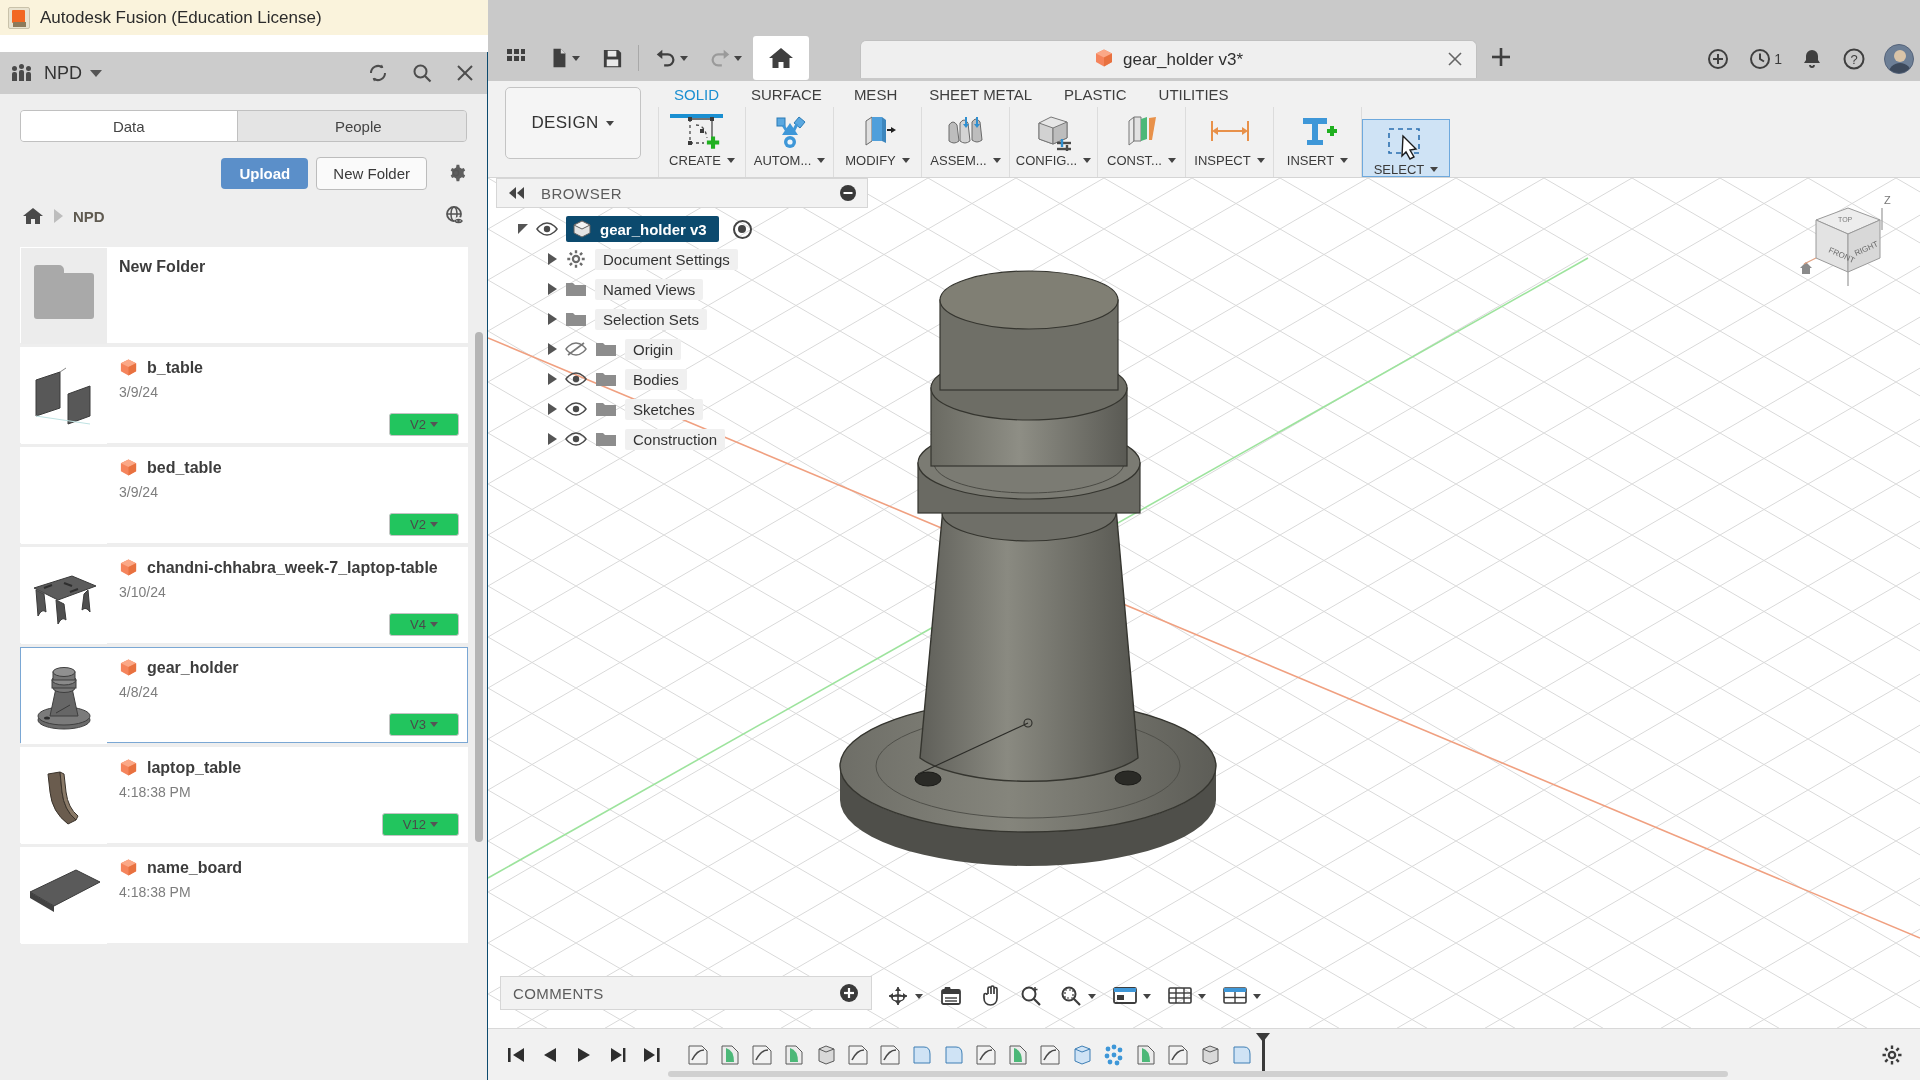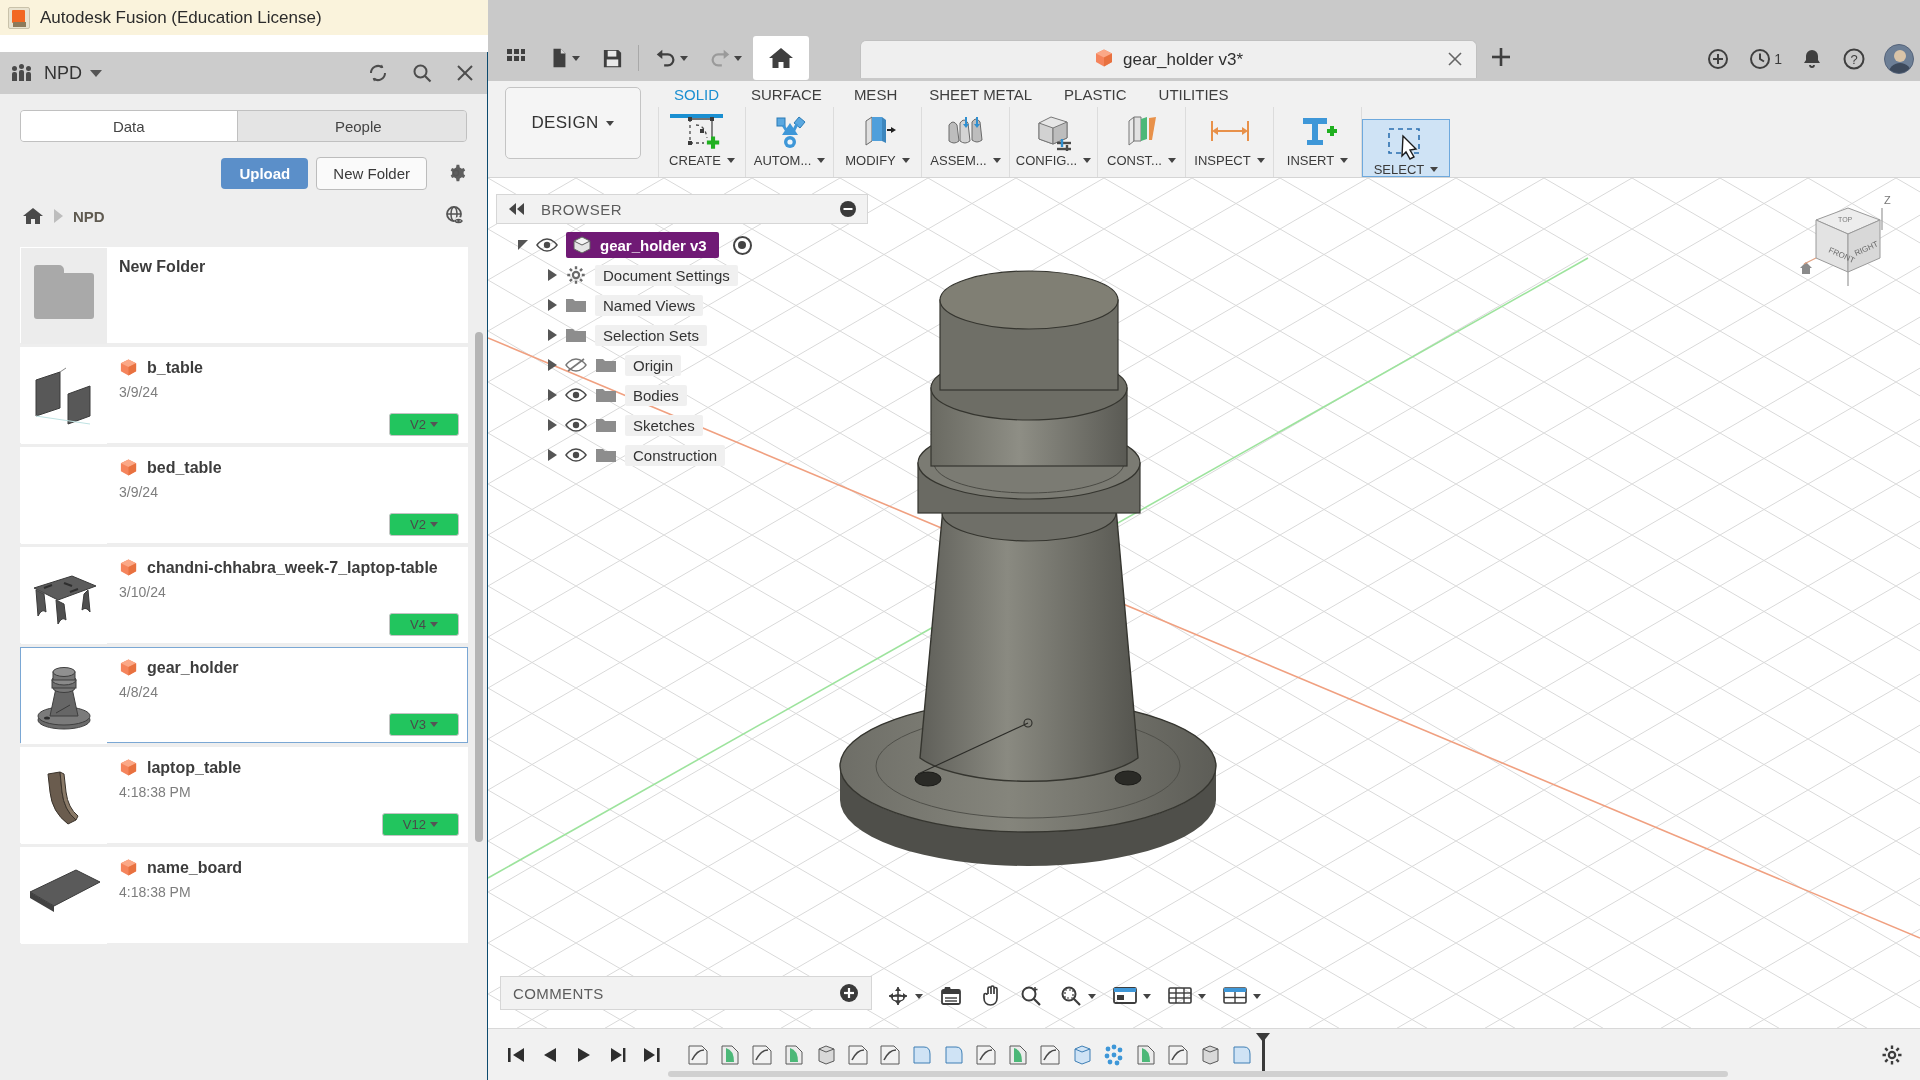--- a/index.html
+++ b/index.html
@@ -262,21 +262,21 @@
 
   
   .viewport {
     position: absolute; left: 0; top: 178px; width: 1432px; height: 850px;
     background: #ffffff; overflow: hidden;
   }
   .grid-svg { position: absolute; left: 0; top: 0; }
 
   
   .browser {
-    position: absolute; left: 8px; top: 16px; width: 372px; z-index: 5;
+    position: absolute; left: 8px; top: 0px; width: 372px; z-index: 5;
   }
   .browser-head {
     height: 30px; background: #f2f2f2; border: 1px solid #d6d6d6;
     display: flex; align-items: center; padding: 0 10px; gap: 14px;
   }
   .br-collapse { color: #444; display: flex; }
   .br-title { font-size: 15px; color: #5c5c5c; letter-spacing: .5px; }
   .br-minus { margin-left: auto; color: #3a3a3a; display: flex; }
   .tree { padding-top: 6px; }
   .tnode {
@@ -292,21 +292,21 @@
   .tri.open {
     border: none; width: 0; height: 0;
     border-left: 10px solid #555; border-bottom: 10px solid transparent;
     border-top: 0;
   }
   .eye { color: #4a4a4a; display: flex; width: 22px; justify-content: center; }
   .folder-ico { color: #8d8d8d; display: flex; }
   .gear-tree { color: #6b6b6b; display: flex; }
   .tlabel { background: #f0f0f0; padding: 2px 8px; border-radius: 2px; }
   .root-chip {
-    background: #701a75; color: #ffffff; font-weight: bold;
+    background: #0c4a6e; color: #ffffff; font-weight: bold;
     padding: 3px 12px 3px 6px; border-radius: 2px;
     display: flex; align-items: center; gap: 8px;
   }
   .root-dot {
     width: 19px; height: 19px; border-radius: 50%; border: 2px solid #444;
     display: flex; align-items: center; justify-content: center;
     margin-left: 6px;
   }
   .root-dot::after {
     content: ""; width: 8px; height: 8px; border-radius: 50%; background: #444;

